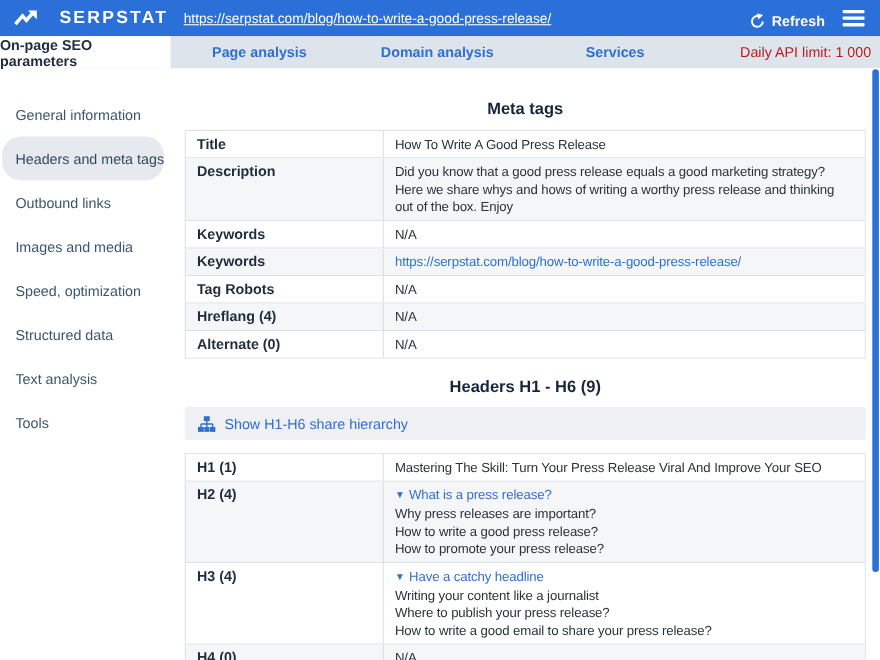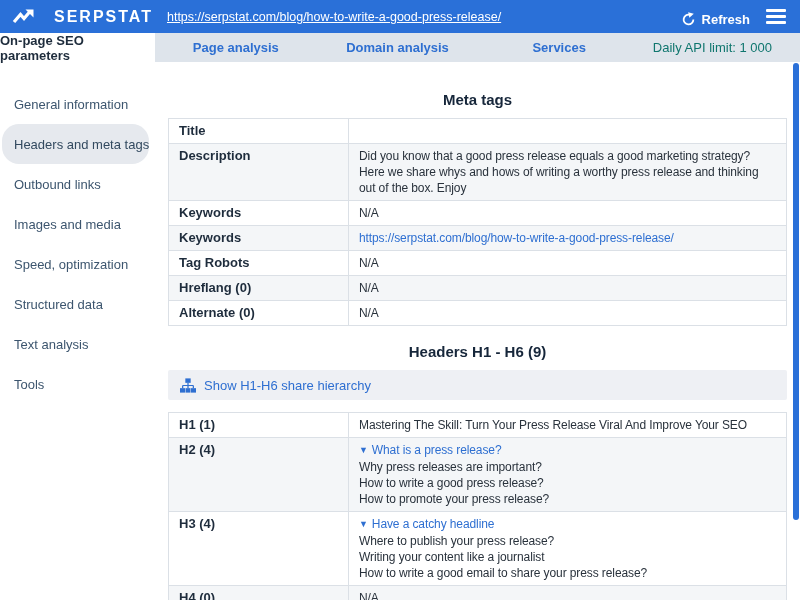--- a/index.html
+++ b/index.html
@@ -15,21 +15,21 @@
   .top-right { margin-left:auto; display:flex; align-items:flex-end; gap:16px; }
   .refresh-btn { display:flex; align-items:center; gap:6px; color:#fff; font-size:13px; font-weight:700; cursor:pointer; }
   .menu-btn { display:flex; flex-direction:column; gap:3px; cursor:pointer; padding:3px 0; }
   .menu-btn span { display:block; width:20px; height:3px; background:#fff; border-radius:1px; }
 
   
   .tabbar { height:29px; background:#dee4eb; display:flex; align-items:stretch; font-size:13px; }
   .tab-active { width:155px; background:#fff; color:#1e2c3c; font-weight:700; display:flex; align-items:center; justify-content:center; cursor:pointer; }
   .tab-links { flex:0 0 485px; display:flex; }
   .tab-link { flex:1; display:flex; align-items:center; justify-content:center; color:#2e6fd1; font-weight:700; cursor:pointer; }
-  .api-limit { flex:1; display:flex; align-items:center; justify-content:flex-end; padding-right:28px; color:#0f766e; }
+  .api-limit { flex:1; display:flex; align-items:center; justify-content:flex-end; padding-right:8px; color:#b91c1c; }
 
   
   .content { display:flex; height:567px; }
   .sidebar { width:155px; padding-top:22px; flex-shrink:0; }
   .side-item { height:40px; display:flex; align-items:center; padding-left:12px; margin:0 6px 0 2px;
                font-size:13px; color:#3c556e; cursor:pointer; border-radius:17px; white-space:nowrap; }
   .side-item.active { background:#e6e9ee; color:#32495f; }
 
   .main { flex:1; padding:28px 13px 0 13px; overflow:hidden; }
   h2.sec-title { font-size:15px; line-height:20px; font-weight:700; color:#16263a; margin-bottom:8px;text-align:center; }
@@ -112,39 +112,40 @@
       <div class="side-item">Tools</div>
     </div>
 
     <div class="main">
 
       <h2 class="sec-title">Meta tags</h2>
 
       <div class="tbl">
         <div class="trow">
           <div class="t-key">Title</div>
+          <div class="t-val">How To Write A Good Press Release</div>
         </div>
         <div class="trow alt">
           <div class="t-key">Description</div>
           <div class="t-val">Did you know that a good press release equals a good marketing strategy? Here we share whys and hows of writing a worthy press release and thinking out of the box. Enjoy</div>
         </div>
         <div class="trow">
           <div class="t-key">Keywords</div>
           <div class="t-val">N/A</div>
         </div>
         <div class="trow alt">
           <div class="t-key">Keywords</div>
           <div class="t-val"><a class="blue-link">https://serpstat.com/blog/how-to-write-a-good-press-release/</a></div>
         </div>
         <div class="trow">
           <div class="t-key">Tag Robots</div>
           <div class="t-val">N/A</div>
         </div>
         <div class="trow alt">
-          <div class="t-key">Hreflang (0)</div>
+          <div class="t-key">Hreflang (4)</div>
           <div class="t-val">N/A</div>
         </div>
         <div class="trow">
           <div class="t-key">Alternate (0)</div>
           <div class="t-val">N/A</div>
         </div>
       </div>
 
       <h2 class="sec-title sec-gap">Headers H1 - H6 (9)</h2>
 
@@ -178,22 +179,22 @@
             <div class="line">How to write a good press release?</div>
             <div class="line">How to promote your press release?</div>
           </div>
         </div>
         <div class="trow">
           <div class="t-key">H3 (4)</div>
           <div class="t-val">
             <div class="line">
               <a class="blue-link"><span class="tri">▼</span><span>Have a catchy headline</span></a>
             </div>
+            <div class="line">Writing your content like a journalist</div>
             <div class="line">Where to publish your press release?</div>
-            <div class="line">Writing your content like a journalist</div>
             <div class="line">How to write a good email to share your press release?</div>
           </div>
         </div>
         <div class="trow alt">
           <div class="t-key">H4 (0)</div>
           <div class="t-val">
             <div class="line">N/A</div>
           </div>
         </div>
       </div>

